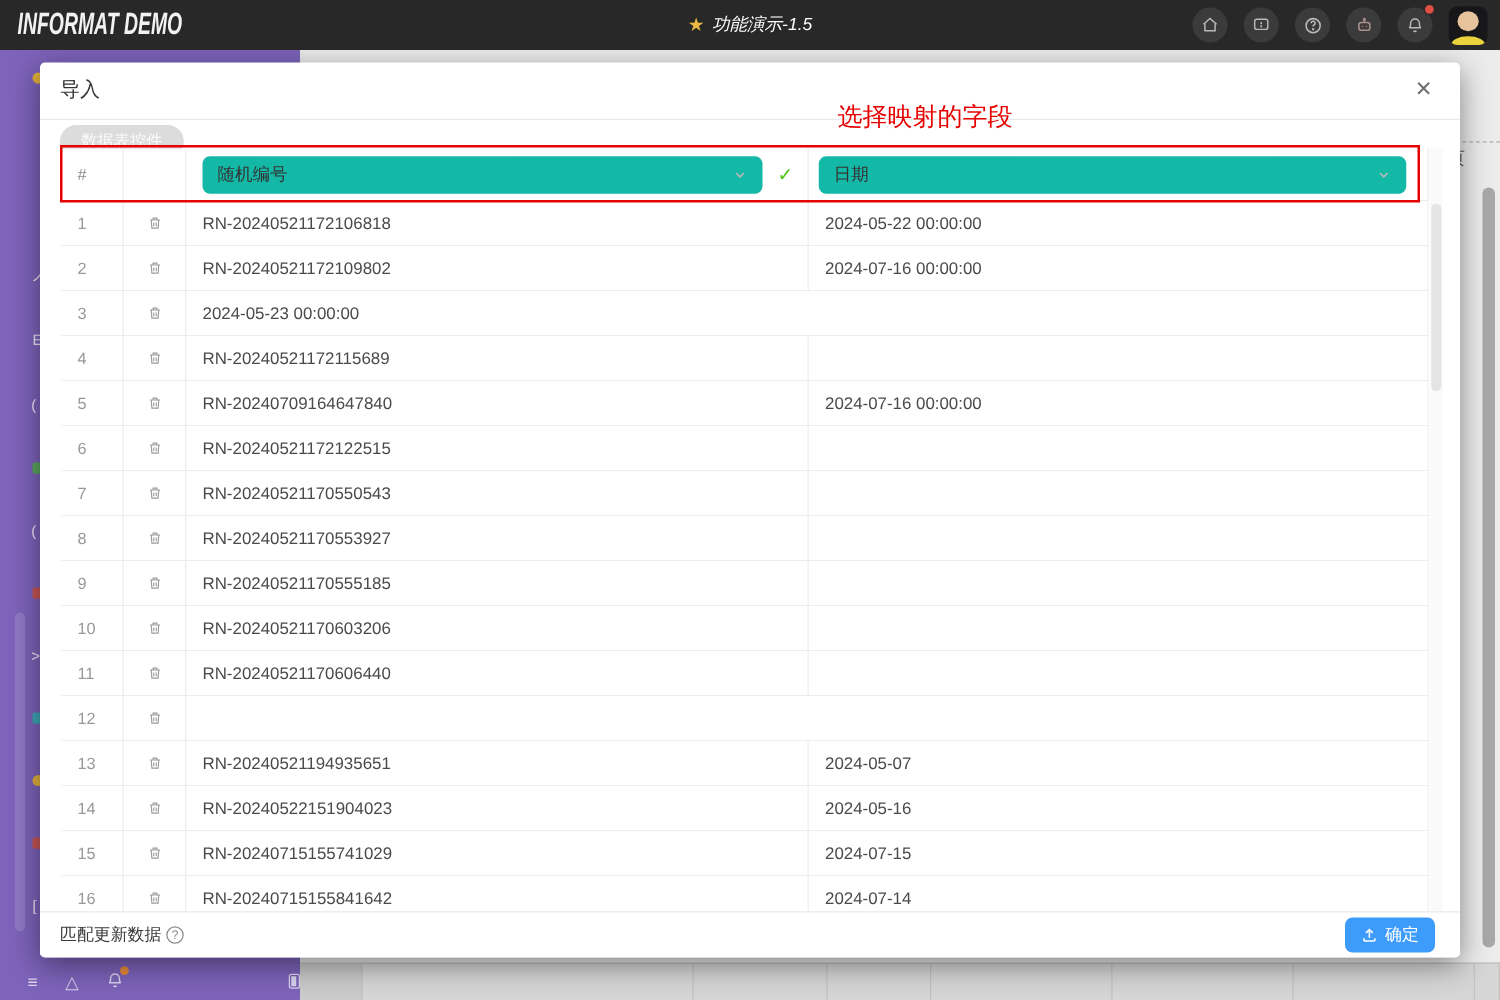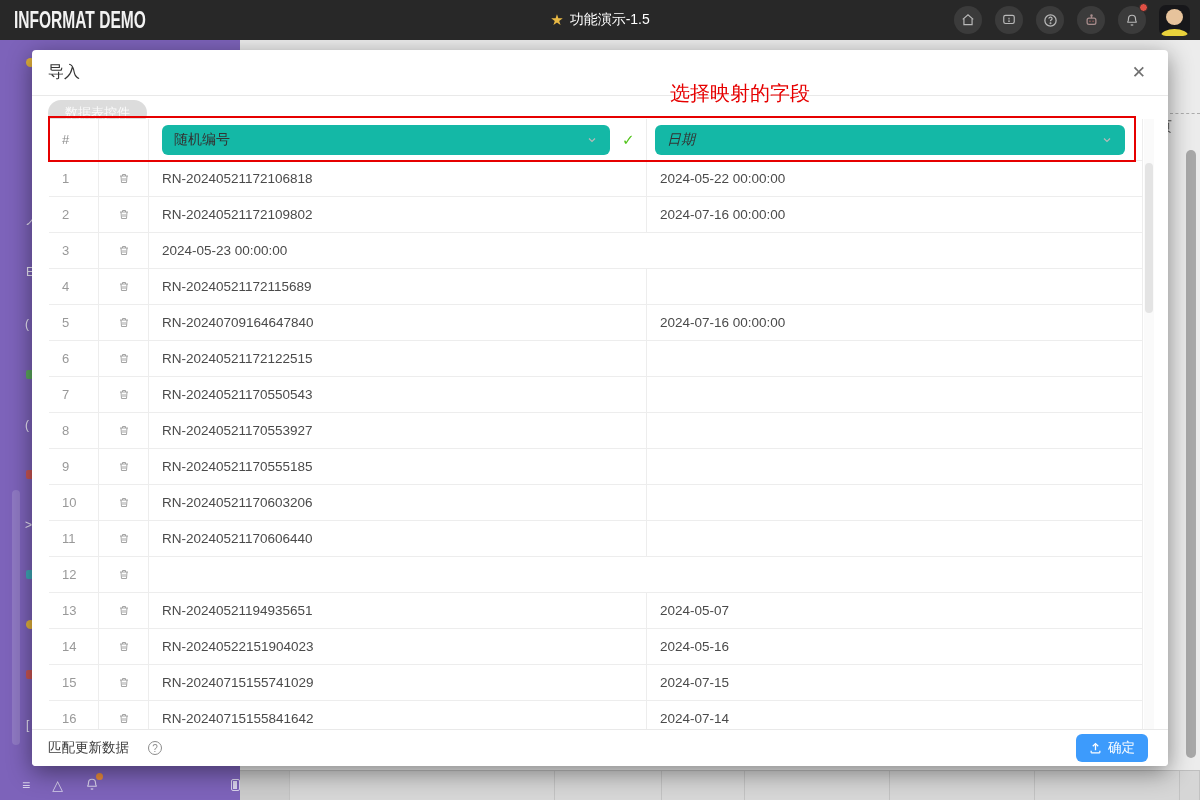--- a/index.html
+++ b/index.html
@@ -1,20 +1,20 @@
 <!DOCTYPE html>
 <html><head>
 <meta charset="utf-8">
 <style>
   * { margin:0; padding:0; box-sizing:border-box; }
   html,body { width:1200px; height:800px; overflow:hidden; font-family:"Liberation Sans","DejaVu Sans",sans-serif; background:#ececec; }
   .stage { position:relative; width:1200px; height:800px; }
 
   
-  .topbar { position:absolute; left:0; top:0; width:1200px; height:40px; background:#282828; display:flex; align-items:center; z-index:50; }
+  .topbar { position:absolute; left:0; top:0; width:1200px; height:40px; background:#282828; display:flex; align-items:center; z-index:50;font-style:italic; }
   .logo { position:absolute; left:14px; top:0; height:40px; display:flex; align-items:center; color:#f2f2f2; font-weight:700; font-size:21px; letter-spacing:0px; transform:scale(0.74,1.18); transform-origin:left center; white-space:nowrap; }
   .tb-title { position:absolute; left:0; right:0; top:0; height:40px; display:flex; align-items:center; justify-content:center; gap:6px; color:#fff; font-size:14px; }
   .tb-star { color:#e9b944; font-size:15px; }
   .tb-right { position:absolute; right:10px; top:0; height:40px; display:flex; align-items:center; gap:13px; }
   .tb-btn { position:relative; width:28px; height:28px; border-radius:14px; background:#3b3b3b; display:flex; align-items:center; justify-content:center; color:#b9b9b9; }
   .tb-btn svg { display:block; }
   .tb-badge { position:absolute; right:-2px; top:-3px; width:9px; height:9px; border-radius:50%; background:#e04f44; border:1px solid #282828; }
   .avatar { width:31px; height:31px; border-radius:7px; background:#17171a; position:relative; overflow:hidden; }
   .avatar .head { position:absolute; left:7px; top:4px; width:17px; height:16px; border-radius:50%; background:#e7c39c; }
   .avatar .body { position:absolute; left:2px; bottom:-6px; width:27px; height:13px; border-radius:50%; background:#e9d23c; }
@@ -55,31 +55,31 @@
   .trow .c2 { width:50px; border-right:1px solid #ededed; align-self:stretch; display:flex; align-items:center; justify-content:center; }
   .trow .c3 { width:498px; border-right:1px solid #ededed; align-self:stretch; display:flex; align-items:center; }
   .trow .c4 { flex:1; border-right:1px solid #ededed; align-self:stretch; display:flex; align-items:center; }
   .thead-row { height:42px; font-size:13px; color:#8c8c8c; }
   .tbody { height:568px; overflow:hidden; }
   .drow { height:36px; font-size:13.5px; color:#4a4a4a; }
   .drow .c1 { color:#999; font-size:13px; }
   .drow .c3, .drow .c4 { padding-left:13px; }
   .dropdown { height:30px; background:#14b8a6; border-radius:6px; display:flex; align-items:center; padding:0 12px; font-size:14px; color:#333; cursor:pointer; }
   .dd1 { margin-left:13px; width:448px; }
-  .dd2 { margin-left:8px; width:470px;font-style:italic; }
+  .dd2 { margin-left:8px; width:470px; }
   .dd-val { flex:1; }
   .dd-chev { color:#b9b9b9; display:flex; }
   .ok-check { margin-left:12px; color:#52c41a; font-size:15px; font-weight:700; }
   .trash { display:flex; cursor:pointer; }
   .inner-scroll { position:absolute; left:1112px; top:69px; width:10px; height:610px; background:#fafafa; }
   .inner-thumb { position:absolute; left:1px; top:44px; width:8px; height:150px; background:#e4e4e4; border-radius:4px; }
 
   
   .m-footer { position:absolute; left:0; bottom:0; width:100%; height:37px; border-top:1px solid #e9e9e9; background:#fff; display:flex; align-items:center; justify-content:space-between; padding:0 20px 0 16px; }
-  .f-left { display:flex; align-items:center; gap:19px; font-size:13.5px; color:#3a3a3a; }
+  .f-left { display:flex; align-items:center; gap:4px; font-size:13.5px; color:#3a3a3a; }
   .f-help { width:14px; height:14px; border:1px solid #8c8c8c; border-radius:50%; color:#8c8c8c; font-size:10px; display:flex; align-items:center; justify-content:center; cursor:pointer; }
   .f-confirm { background:#3d9bfc; color:#fff; border:none; border-radius:6px; height:28px; padding:12px 13px; font-size:13.5px; display:flex; align-items:center; gap:6px; cursor:pointer; font-family:inherit; }
 </style>
 </head>
 <body>
 
 <div class="stage">
 
   <div class="under-gray"></div>
   <div class="under-dash"></div>

